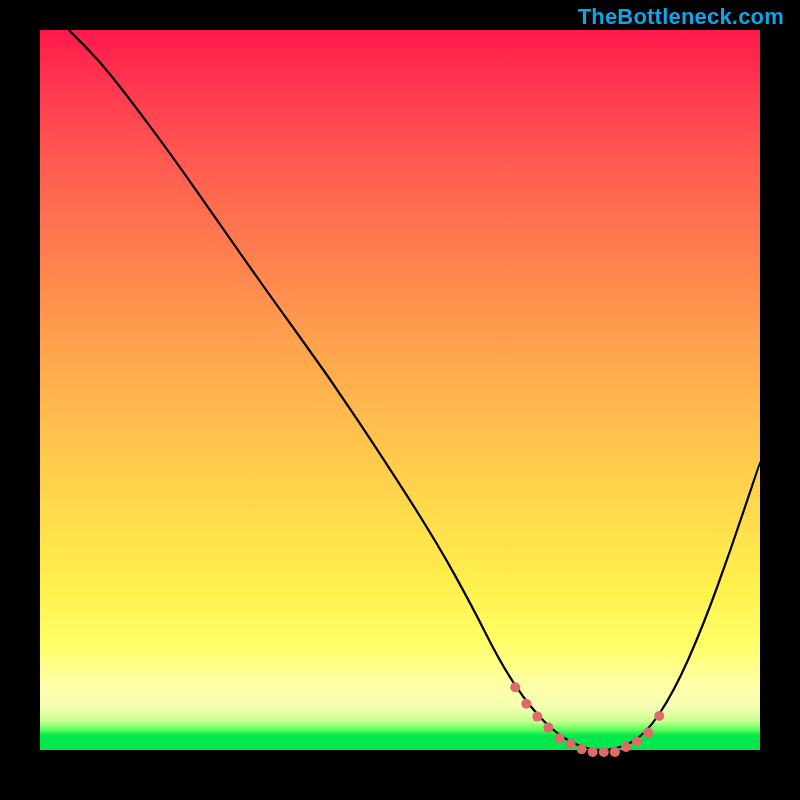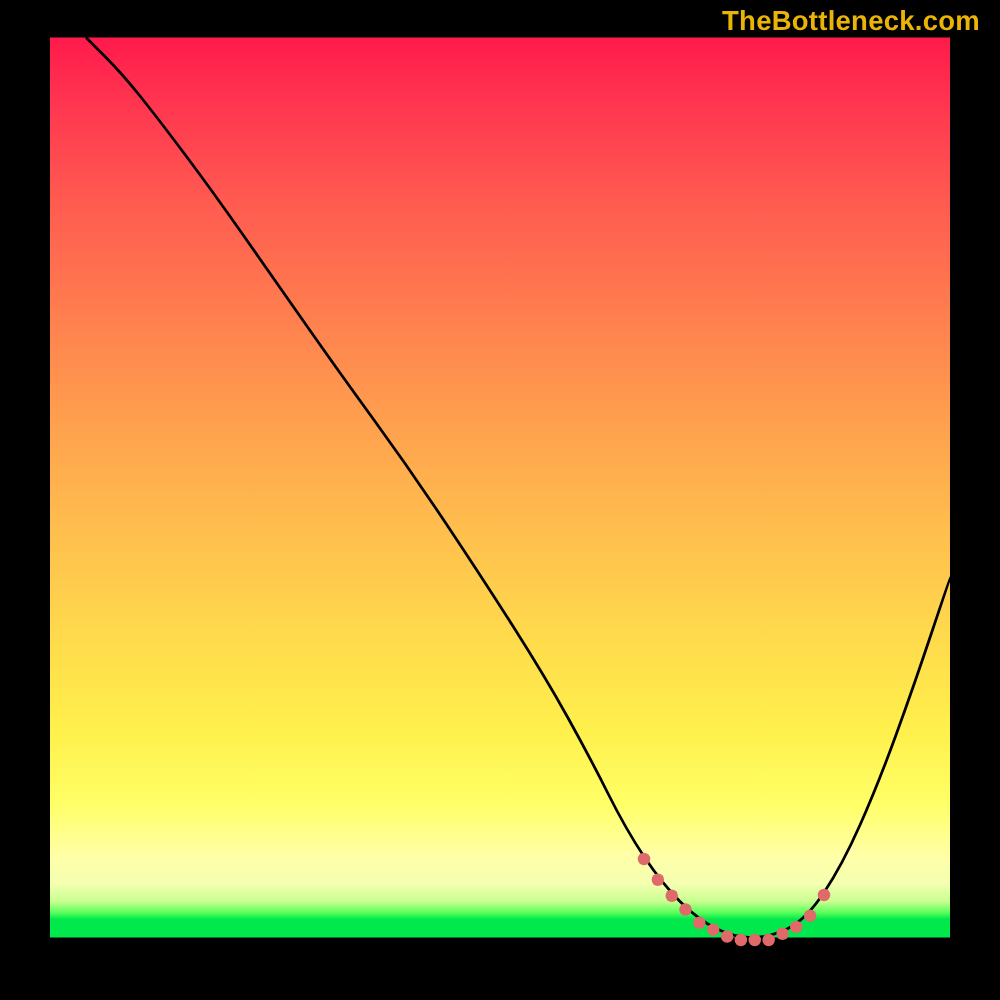--- a/index.html
+++ b/index.html
@@ -14,21 +14,21 @@
   .frame {
     position: relative;
     width: 800px;
     height: 800px;
     background: #000;
   }
   .watermark {
     position: absolute;
     top: 4px;
     right: 16px;
-    color: #eab308;
+    color: #0ea5e9;
     font-size: 22px;
     font-weight: 600;
     letter-spacing: 0.2px;
     user-select: none;
   }
   .plot-area {
     position: absolute;
     left: 40px;
     top: 30px;
     width: 720px;

